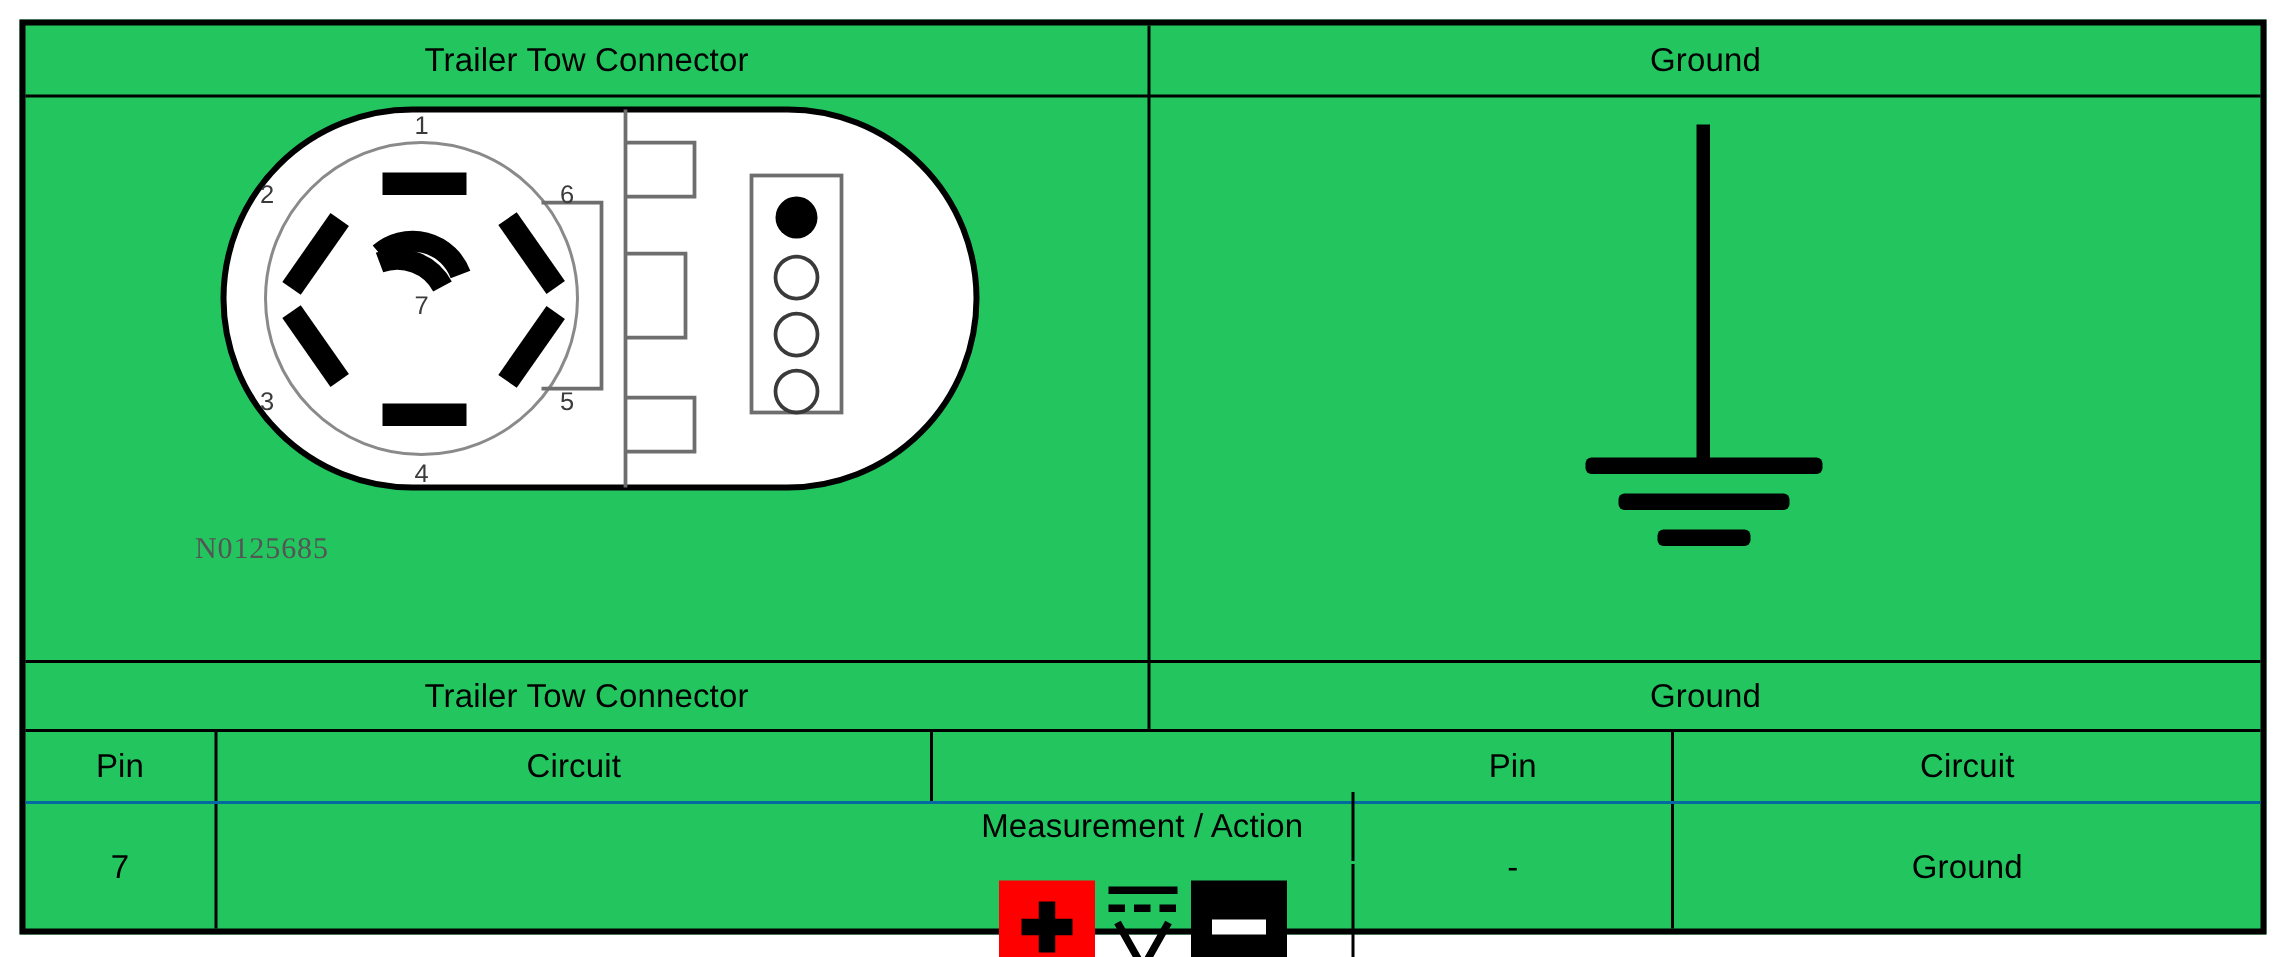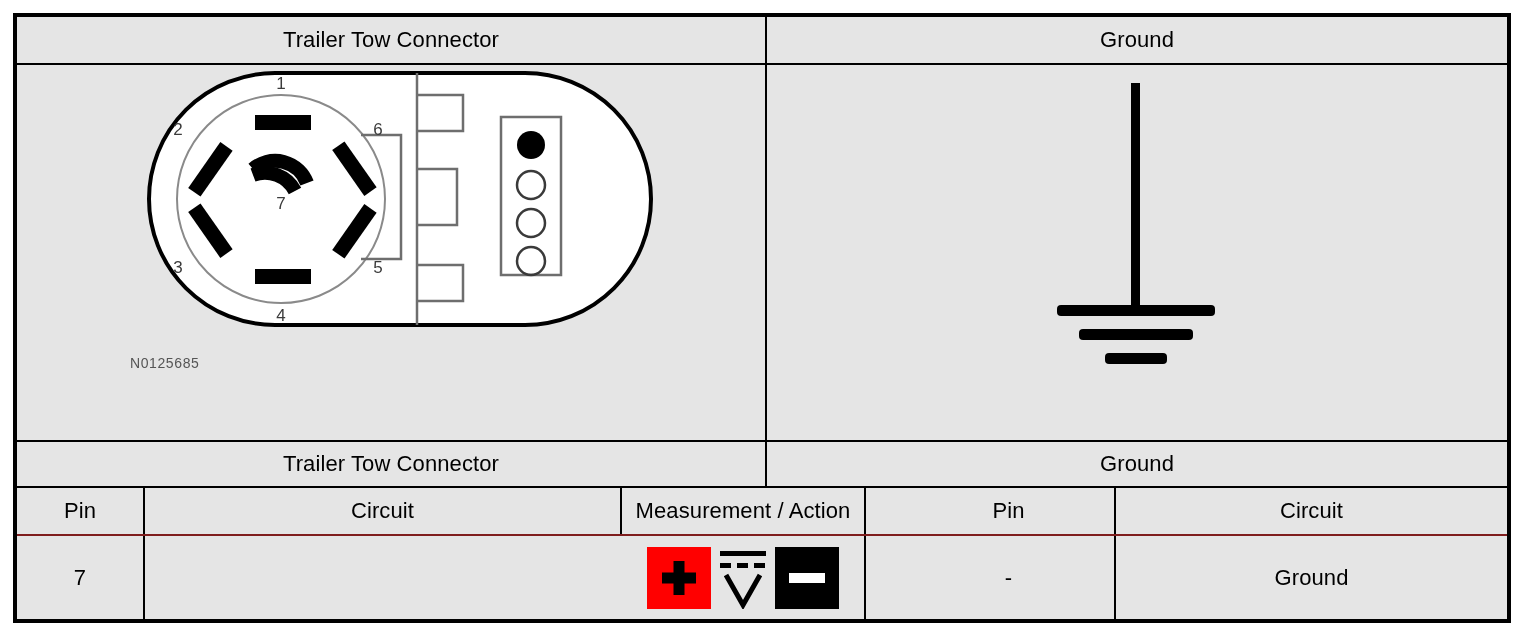--- a/index.html
+++ b/index.html
@@ -9,21 +9,21 @@
     color:#000;
     overflow:hidden;
   }
 
   .sheet{
     position:absolute;
     left:13px; top:13px;
     width:1498px; height:610px;
     border:4px solid #000;
     box-sizing:border-box;
-    background:#e5e5e5;
+    background:#22c55e;
   }
 
   
   .ctext{
     display:flex;align-items:center;justify-content:center;
     width:100%;height:100%;
     font-size:22px;
     line-height:1;
     letter-spacing:.1px;
   }
@@ -60,51 +60,51 @@
   }
   .diagram-left{position:absolute;left:0;top:0;width:748px;height:100%;}
   .diagram-right{position:absolute;left:750px;top:0;right:0;height:100%;}
 
   .connector-wrap{
     position:absolute;left:128px;top:0px;
   }
   .partno{
     position:absolute;
     left:113px; top:290px;
-    font-size:14px;
+    font-size:20px;
     color:#555;
     letter-spacing:.6px;
-    font-family:Liberation Sans, sans-serif;
+    font-family:Liberation Serif, serif;
   }
   .ground-wrap{
     position:absolute;
     left:50%; top:8px;
     transform:translateX(-50%);
   }
 
   
   .row-head{
     position:absolute;left:0;top:471px;
     width:100%;height:48px;
-    border-bottom:2px solid #7f1d1d;
+    border-bottom:2px solid #0369a1;
     box-sizing:border-box;
   }
   
   .row-data{
     position:absolute;left:0;top:519px;
     width:100%;height:83px;
   }
 
   .cell{position:absolute;top:0;height:100%;box-sizing:border-box;}
   .vline{border-right:2px solid #000;}
 
   
   .c-pin    {left:0px;   width:128px;}
   .c-circ   {left:128px; width:477px;}
-  .c-meas   {left:605px; width:244px;}
+  .c-meas   {left:605px; width:281px;margin-top:40px;}
   .c-pin2   {left:886px; width:213px;}
   .c-circ2  {left:1099px;right:0;width:391px;}
 
   
   .meas-icons{
     display:flex;align-items:center;justify-content:center;
     gap:6px;width:100%;height:100%;
   }
   .probe-pos{
     width:64px;height:62px;background:#FF0000;

